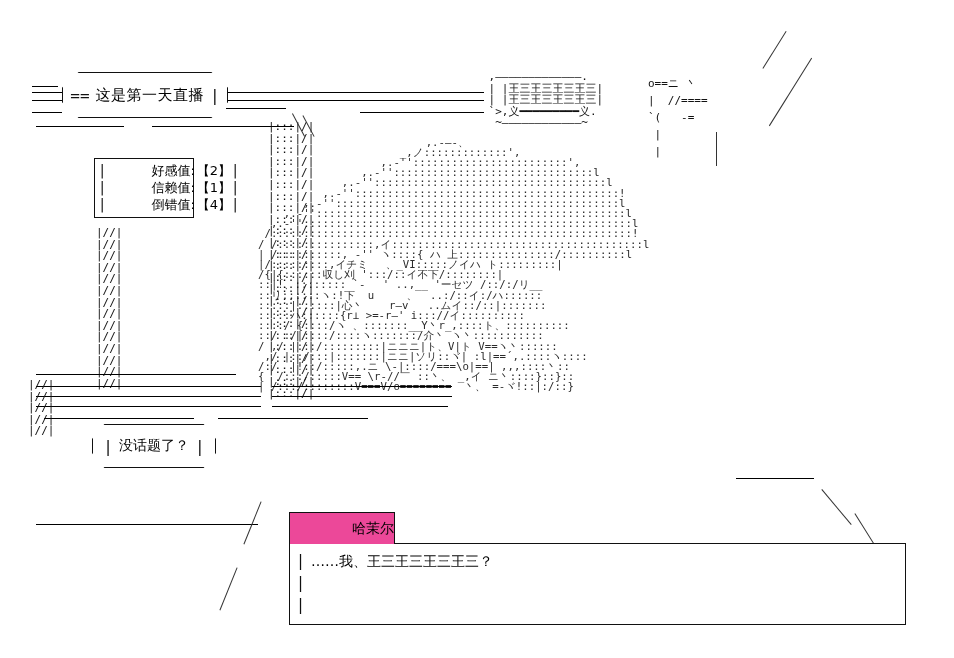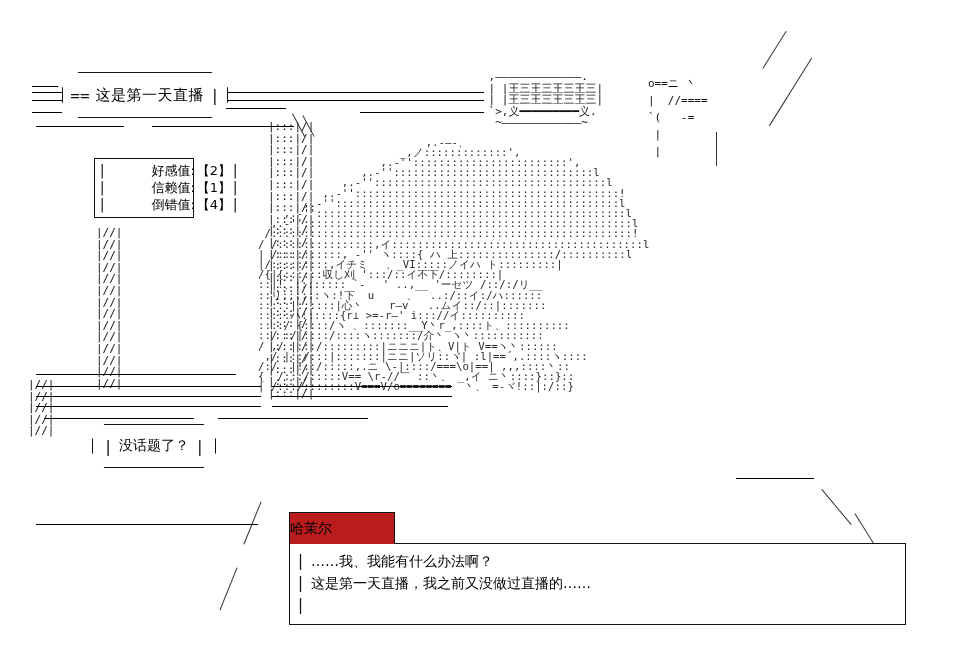--- a/index.html
+++ b/index.html
@@ -149,24 +149,24 @@
   
   #name-box {
     position: absolute;
     left: 289px;
     top: 512px;
     width: 106px;
     height: 32px;
     box-sizing: border-box;
     border: 1.2px solid #111;
     border-bottom: none;
-    background: #b91c1c;
+    background: #ec4899;
     display: flex;
     align-items: center;
-    justify-content: flex-start;
+    justify-content: flex-end;
     font-family: "DejaVu Sans", "Liberation Sans", sans-serif;
     font-size: 14px;
     color: #000;
     z-index: 6;
   }
   #dialogue-box {
     position: absolute;
     left: 289px;
     top: 543px;
     width: 617px;
@@ -365,24 +365,23 @@
     <span class="bar">|</span>
   </div>
 
   <div id="name-box">
     <span>哈茉尔</span>
   </div>
 
   <div id="dialogue-box">
     <div class="dlg-line">
       <span class="pipe">|</span>
-      <span>……我、我能有什么办法啊？</span>
+      <span>……我、王三王三王三王三？</span>
     </div>
     <div class="dlg-line">
       <span class="pipe">|</span>
-      <span>这是第一天直播，我之前又没做过直播的……</span>
     </div>
     <div class="dlg-line">
       <span class="pipe">|</span>
     </div>
   </div>
 
 </div>
 
 </body></html>

